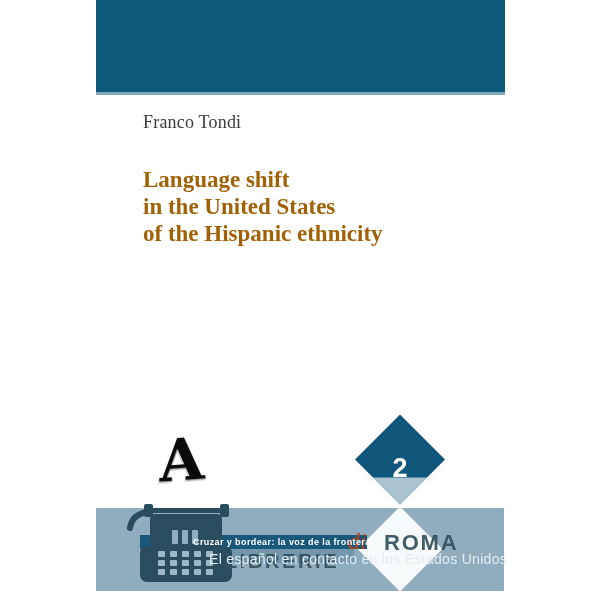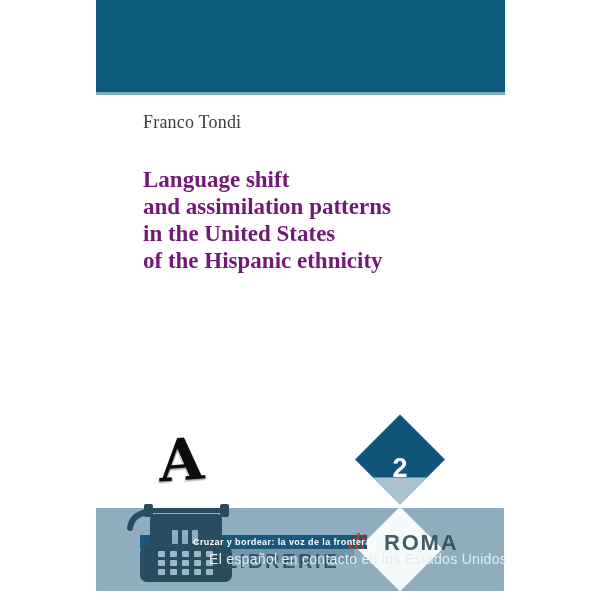--- a/index.html
+++ b/index.html
@@ -14,21 +14,21 @@
     background:#0D597C;border-bottom:3px solid #82AABD;
   }
   
   .author{
     position:absolute;left:143px;top:112px;
     font-size:18px;color:#3B3B3B;letter-spacing:.2px;
   }
   
   .title{
     position:absolute;left:143px;top:166px;margin:0;
-    font-size:23px;line-height:27px;font-weight:bold;color:#701a75;
+    font-size:23px;line-height:27px;font-weight:bold;color:#a16207;
     font-family:"Liberation Serif", serif;
   }
   .title span{display:block;}
   
   .logo{
     position:absolute;left:150px;top:428px;width:64px;height:64px;
     display:flex;align-items:center;justify-content:center;
   }
   .logo .glyph{
     font-family:"DejaVu Serif", serif;font-weight:bold;font-size:58px;
@@ -77,21 +77,20 @@
 <body>
 
 <div id="cover">
 
   <div class="header-band"></div>
 
   <div class="author">Franco Tondi</div>
 
   <h1 class="title">
     <span>Language shift</span>
-    <span>and assimilation patterns</span>
     <span>in the United States</span>
     <span>of the Hispanic ethnicity</span>
   </h1>
 
   <div class="logo">
     <span class="glyph">A</span>
   </div>
 
   <div class="series-diamond">
     <svg width="90" height="91" viewBox="0 0 100 100">

